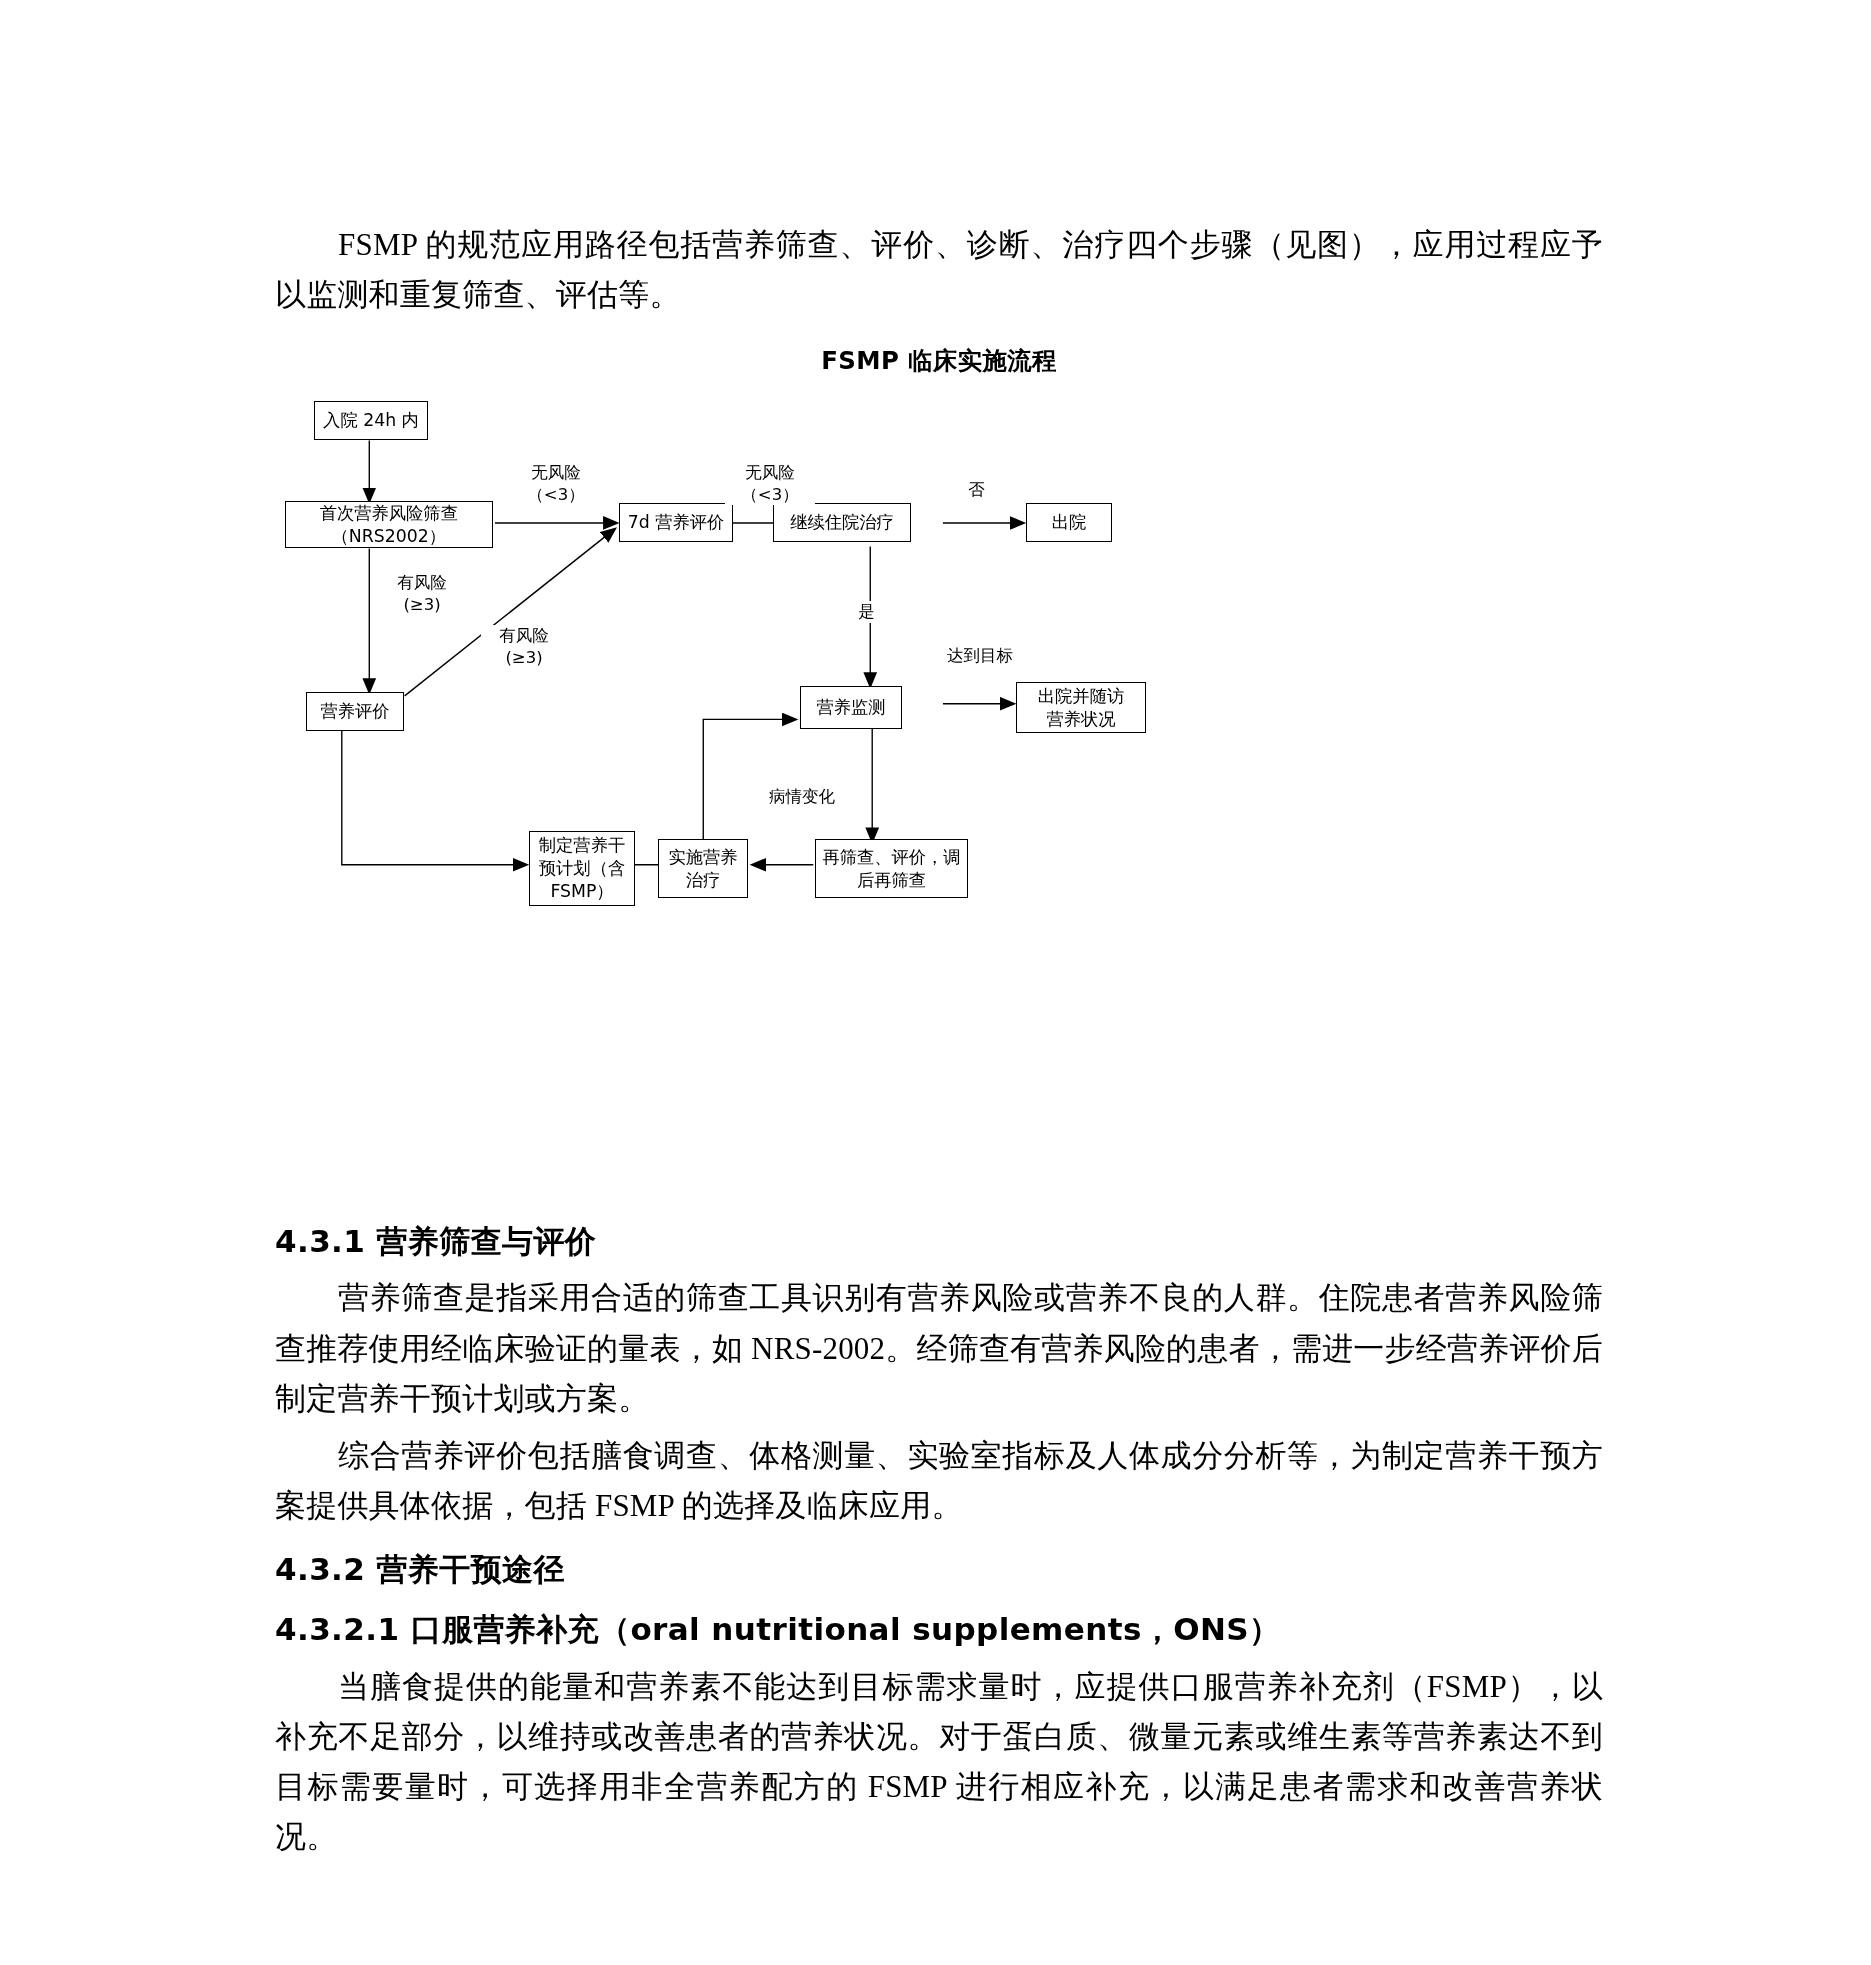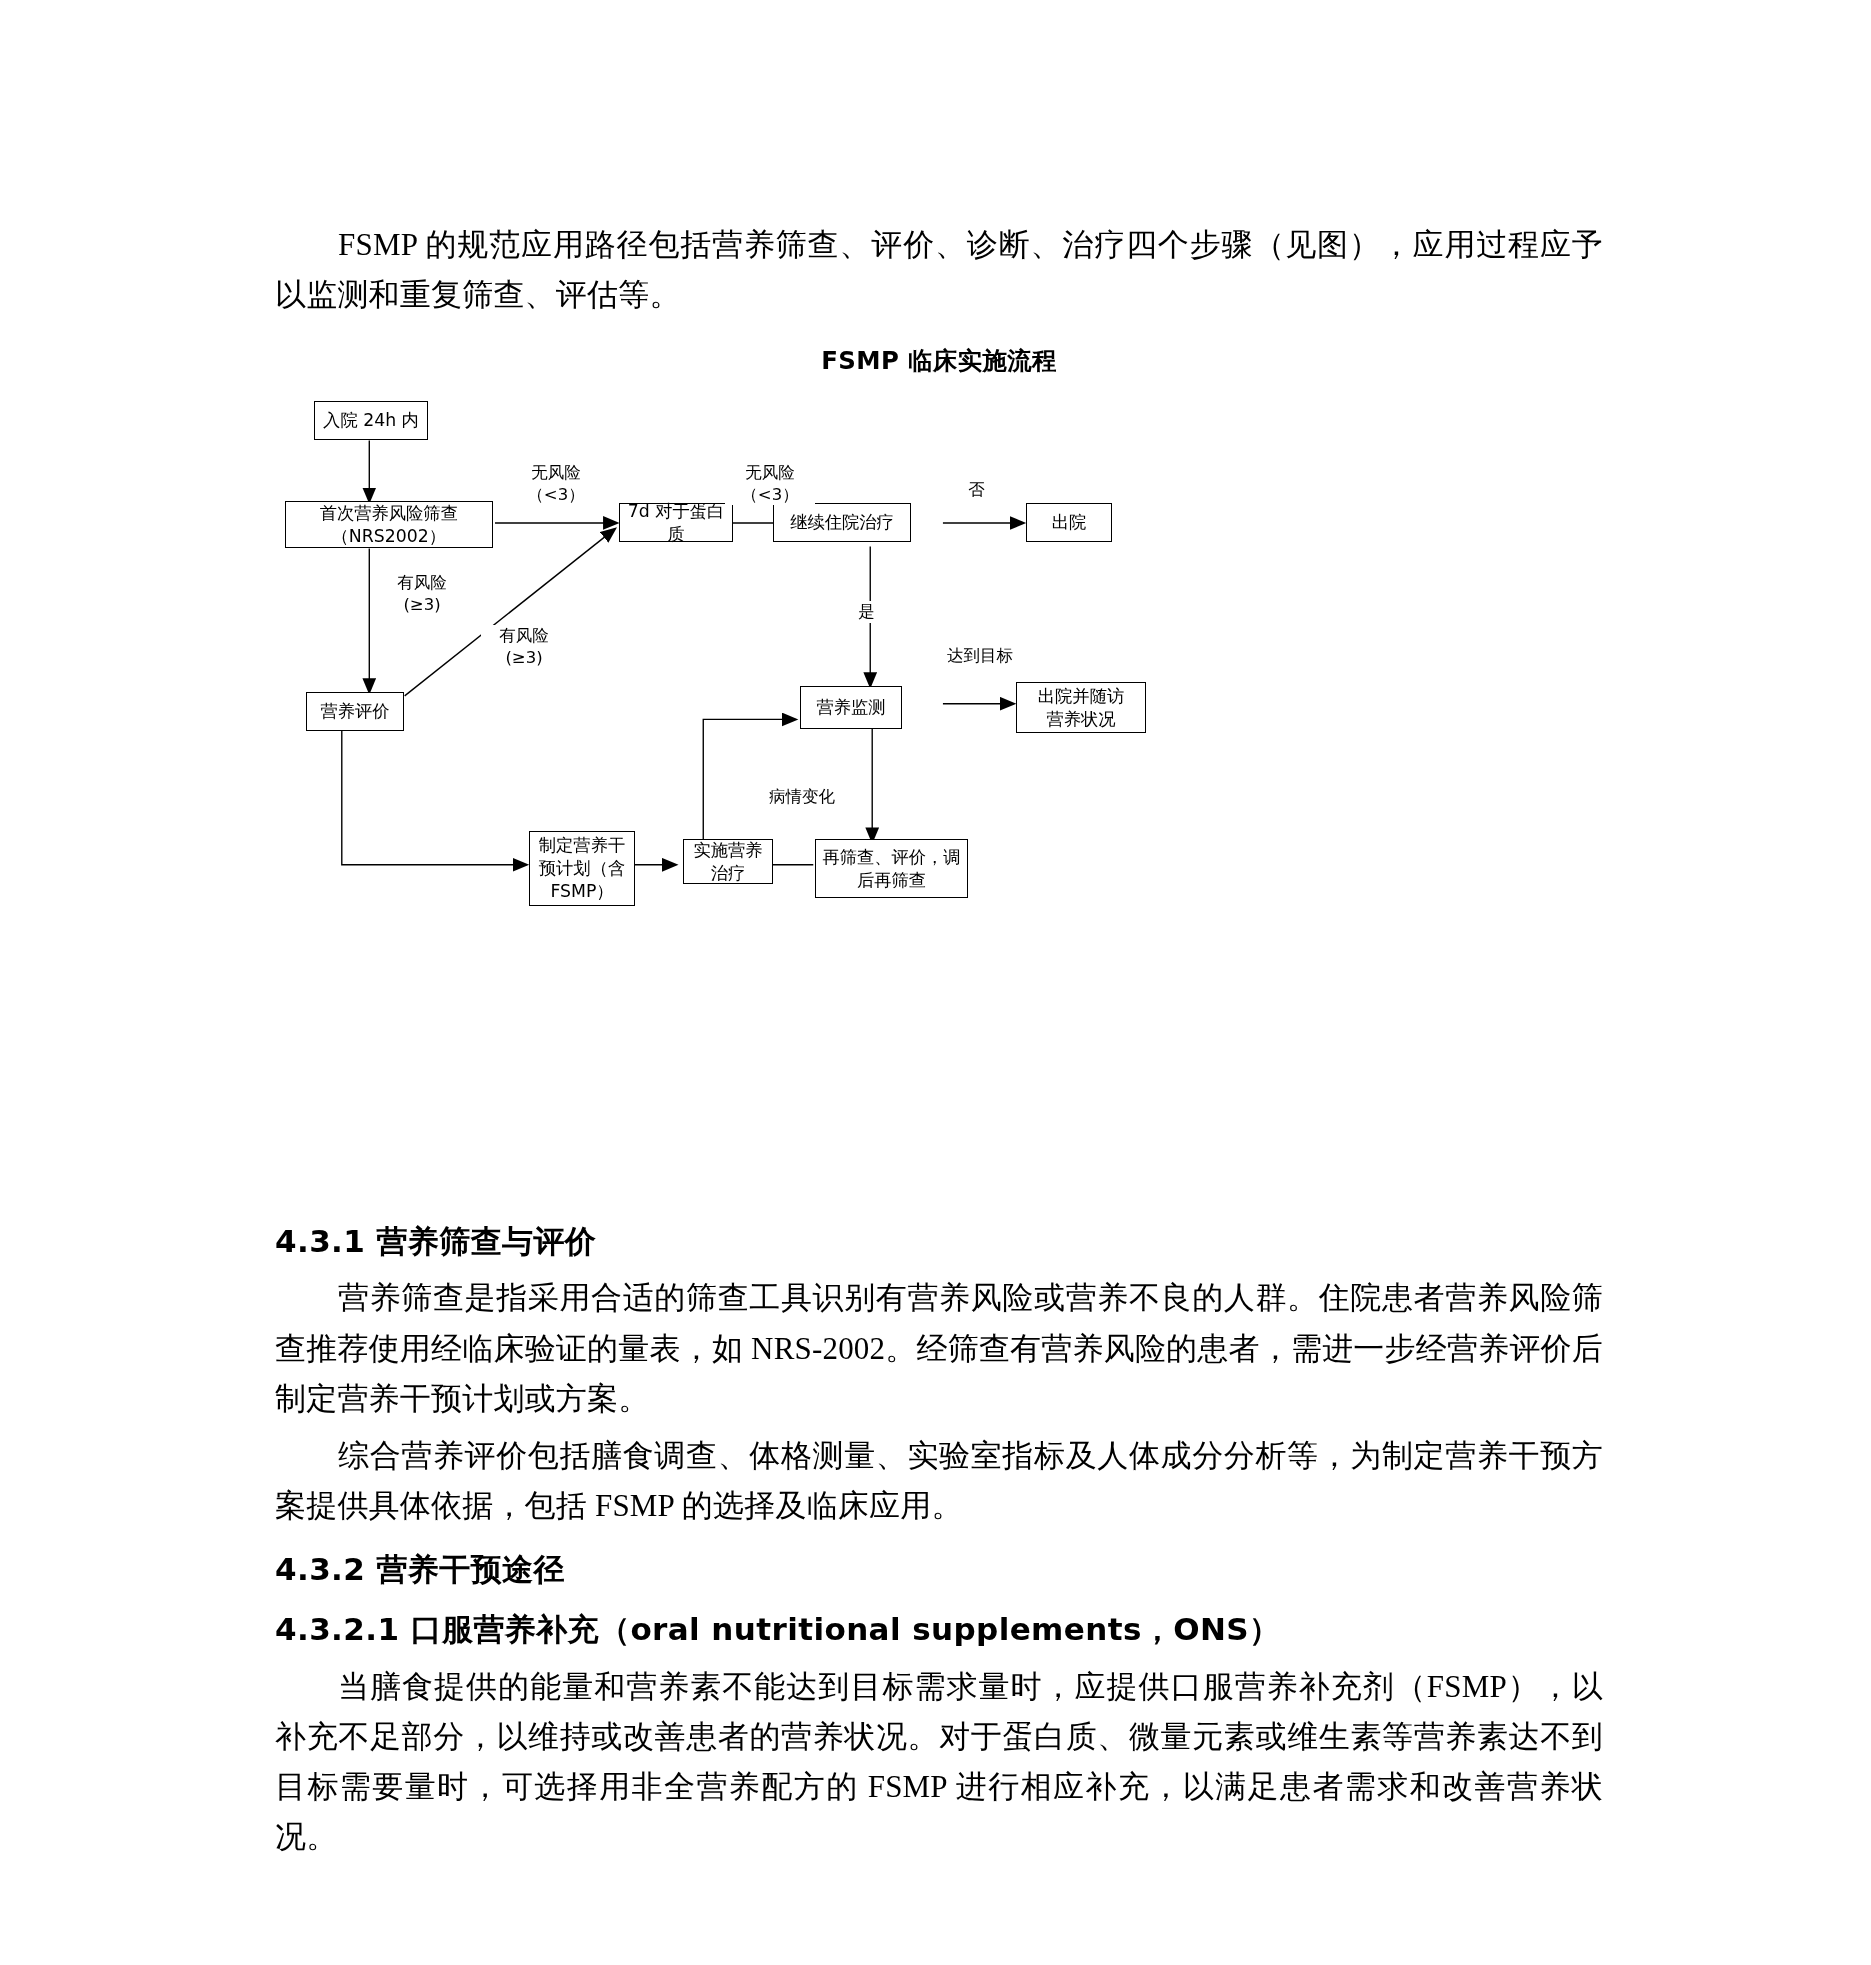--- a/index.html
+++ b/index.html
@@ -135,38 +135,38 @@
 
           <path d="M 1370,1200 L 1215,1200" marker-end="url(#arrow)"></path>
         </g>
       </svg>
 
       <div class="nodebox" style="left:39px; top:7.9px; width:114px; height:39px;">入院 24h 内</div>
 
       <div class="nodebox" style="left:9.8px; top:108px; width:208px; height:47px;">首次营养风险筛查
 （NRS2002）</div>
 
-      <div class="nodebox" style="left:344px; top:110px; width:114px; height:39px;">7d 对于蛋白质</div>
+      <div class="nodebox" style="left:344px; top:110px; width:114px; height:39px;">7d 营养评价</div>
 
       <div class="nodebox" style="left:498px; top:110px; width:138px; height:39px;">继续住院治疗</div>
 
       <div class="nodebox" style="left:751px; top:110px; width:86px; height:39px;">出院</div>
 
       <div class="nodebox" style="left:31px; top:299px; width:98px; height:39px;">营养评价</div>
 
       <div class="nodebox" style="left:525px; top:293px; width:102px; height:43px;">营养监测</div>
 
       <div class="nodebox" style="left:741px; top:289px; width:130px; height:51px;">出院并随访
 营养状况</div>
 
       <div class="nodebox" style="left:254px; top:438px; width:106px; height:75px;">制定营养干
 预计划（含
 FSMP）</div>
 
-      <div class="nodebox" style="left:408px; top:446px; width:90px; height:45px;">实施营养
+      <div class="nodebox" style="left:383px; top:446px; width:90px; height:59px;">实施营养
 治疗</div>
 
       <div class="nodebox" style="left:540px; top:446px; width:153px; height:59px;">再筛查、评价，调
 后再筛查</div>
 
       <div class="edge-label" style="left:236px; top:69px; width:90px;">无风险
 （&lt;3）</div>
 
       <div class="edge-label" style="left:450px; top:69px; width:90px;">无风险
 （&lt;3）</div>

